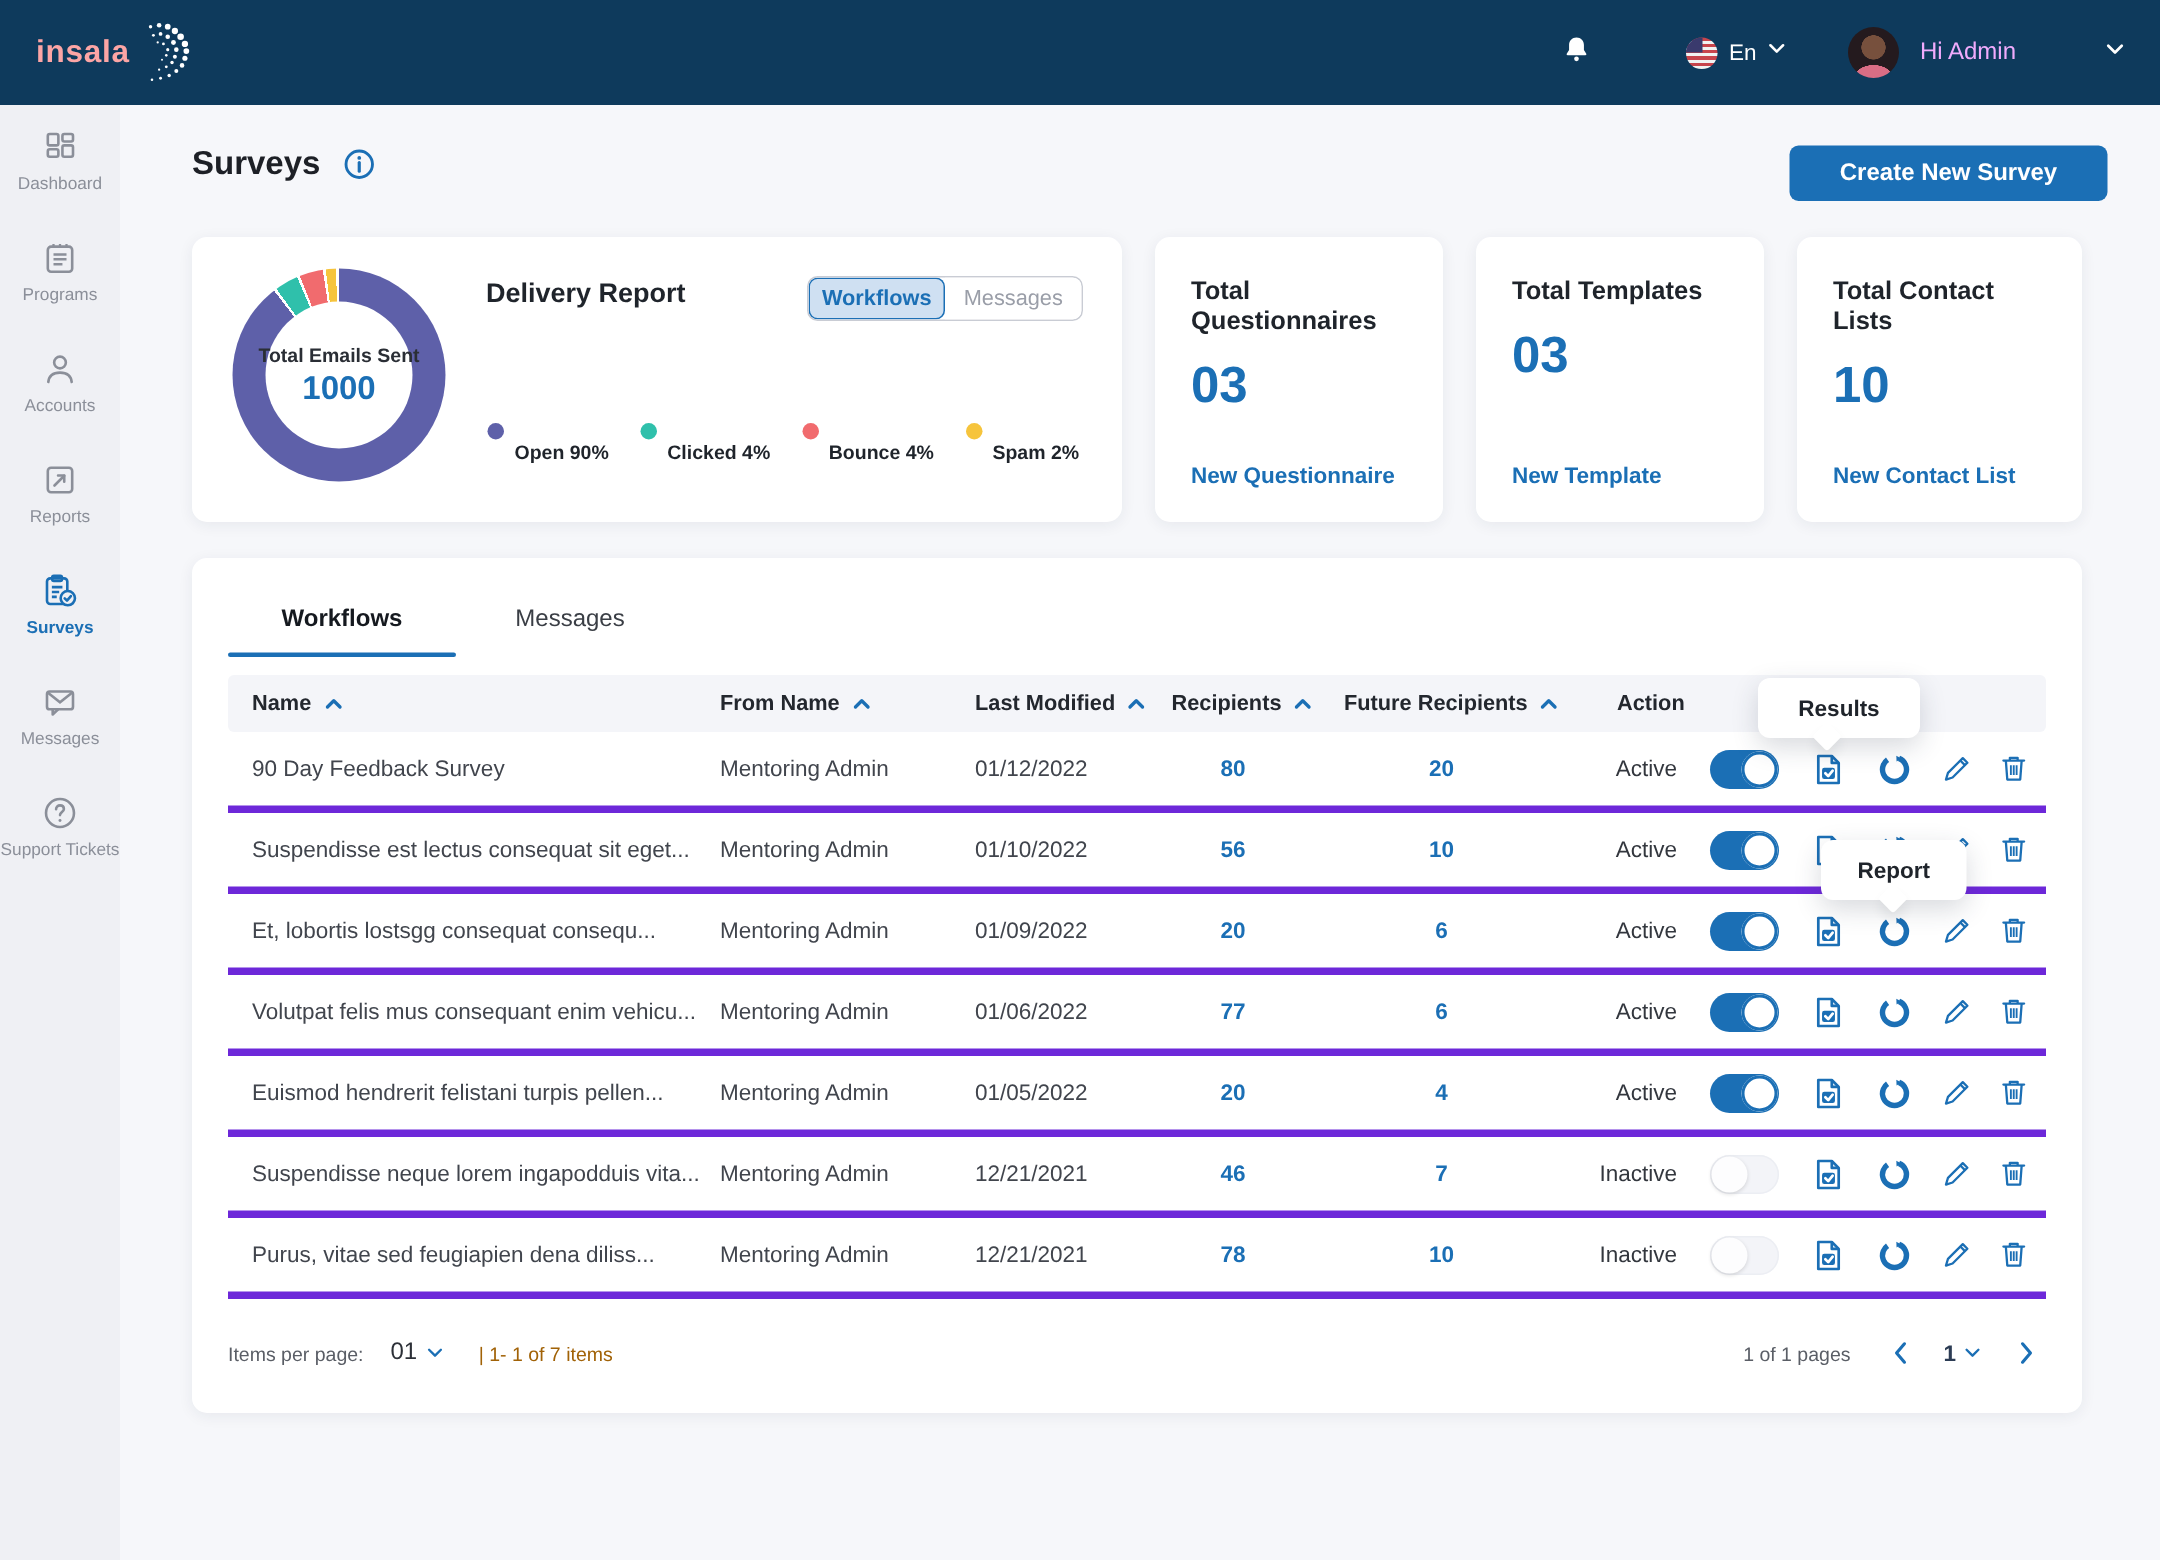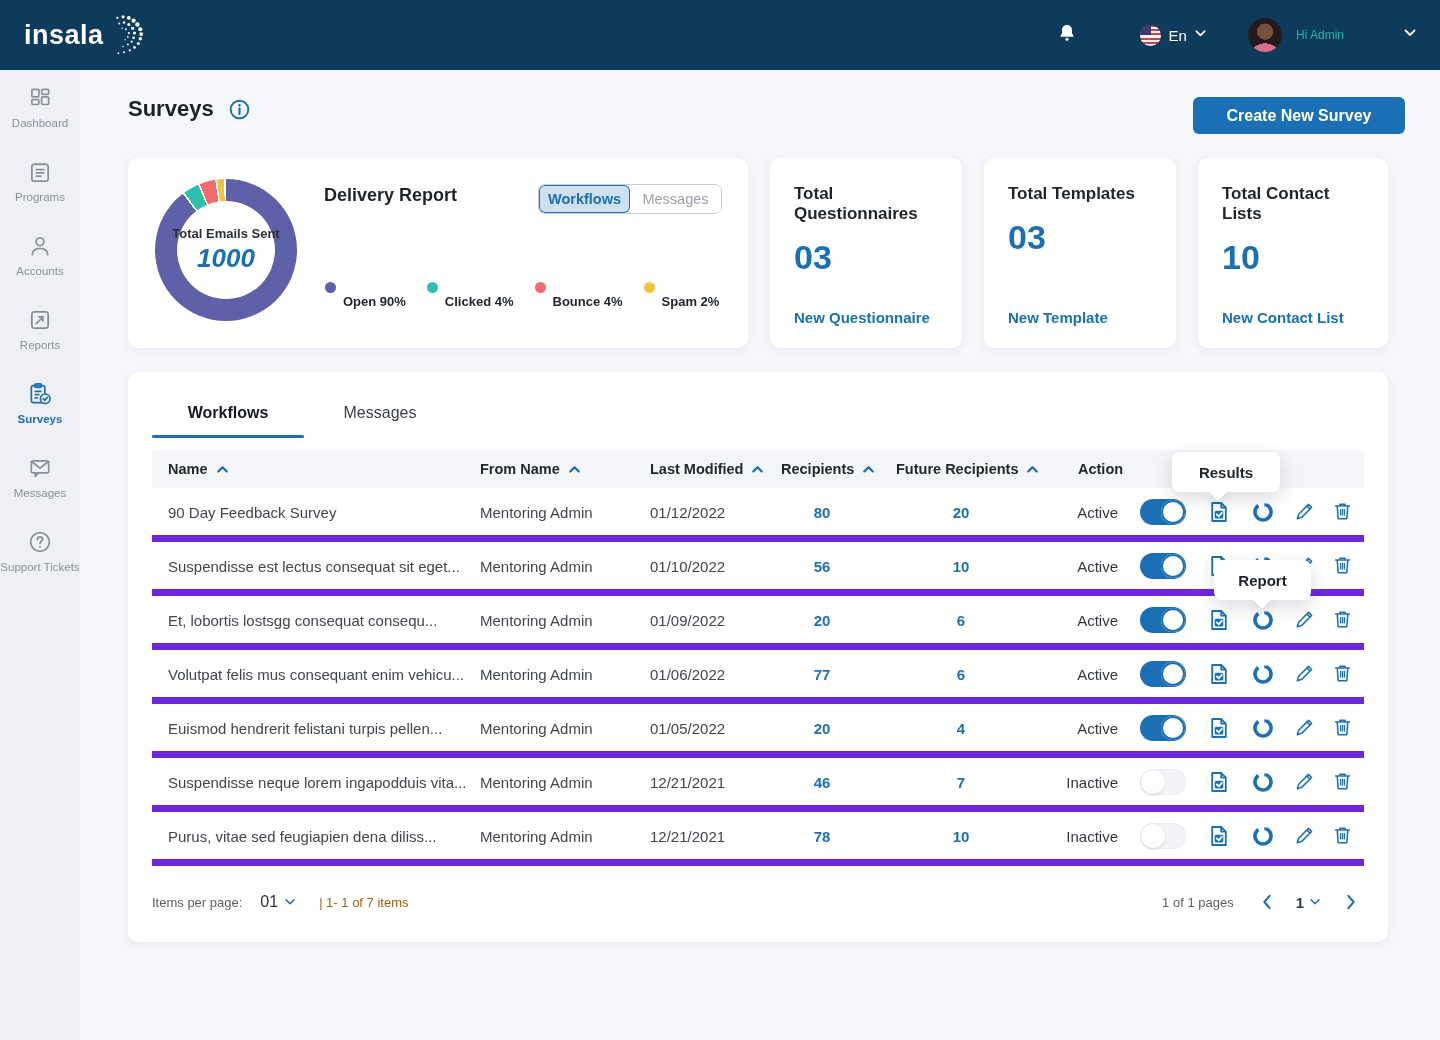--- a/index.html
+++ b/index.html
@@ -3,33 +3,33 @@
 <meta charset="utf-8">
 <style>
   * { margin:0; padding:0; box-sizing:border-box; }
   body { background:#e9eaee; font-family:"Liberation Sans", sans-serif; }
   .canvas { position:relative; width:1440px; height:1040px; background:#f6f7fa; overflow:hidden; }
 
   
   .topbar { position:absolute; left:0; top:0; width:1440px; height:70px; background:#0e3a5c; z-index:30;
             display:flex; align-items:center; }
   .logo { display:flex; align-items:center; margin-left:24px; }
-  .logo-text { color:#ffffff; font-size:27px; font-weight:700; letter-spacing:.5px; }
+  .logo-text { color:#fca5a5; font-size:21px; font-weight:700; letter-spacing:.5px; }
   .topbar-right { position:absolute; right:22px; top:0; height:70px; display:flex; align-items:center; }
   .bell { margin-right:62px; cursor:pointer; }
   .flag { width:21px; height:21px; border-radius:50%; position:relative; overflow:hidden; flex:0 0 auto;
           background:repeating-linear-gradient(180deg,#c8444c 0 2.1px,#f2f2f2 2.1px 4.2px); }
   .flag::after { content:''; position:absolute; left:0; top:0; width:55%; height:48%; background:#3a3a6d; }
   .lang { color:#fff; font-size:15px; margin:0 6px 0 8px; }
   .avatar { width:34px; height:34px; border-radius:50%; margin:0 14px 0 40px; flex:0 0 auto;
             background:
               radial-gradient(ellipse 62% 42% at 50% 100%, #d96d85 0 60%, transparent 61%),
               radial-gradient(circle at 50% 40%, #77503d 0 30%, transparent 31%),
               #241a1e; }
-  .greeting { color:#14b8a6; font-size:12px; margin-right:58px; }
+  .greeting { color:#f0abfc; font-size:16px; margin-right:58px; }
   .chev { display:inline-block; }
 
   
   .sidebar { position:absolute; left:0; top:70px; width:80px; height:970px; background:#eff0f4;
              display:flex; flex-direction:column; align-items:center; padding-top:0; z-index:20; }
   .side-item { width:80px; height:74px; display:flex; flex-direction:column; align-items:center;
                justify-content:center; gap:6px; cursor:pointer; }
   .side-item .lbl { font-size:11.5px; color:#8b8f99; text-align:center; line-height:1.1; }
   .side-item.active .lbl { color:#1b6fb5; font-weight:700; }
 
@@ -42,21 +42,21 @@
 
   .card { position:absolute; background:#fff; border-radius:10px; box-shadow:0 2px 10px rgba(30,40,70,.07); }
 
   
   .delivery { left:128px; top:158px; width:620px; height:190px; }
   .donut { position:absolute; left:27px; top:21px; width:142px; height:142px; border-radius:50%; }
   .donut::after { content:''; position:absolute; inset:22px; background:#fff; border-radius:50%; }
   .donut-center { position:absolute; inset:0; z-index:2; display:flex; flex-direction:column;
                   align-items:center; justify-content:center; gap:2px; }
   .donut-center .dc-label { font-size:13px; font-weight:700; color:#2a2e35; }
-  .donut-center .dc-value { font-size:26px; font-weight:700; color:#1b6fb5;font-style:italic; }
+  .donut-center .dc-value { font-size:22px; font-weight:700; color:#1b6fb5; }
   .delivery-title { position:absolute; left:196px; top:27px; font-size:18px; font-weight:700; color:#1f242b; }
   .seg { position:absolute; right:26px; top:26px; display:flex; border:1px solid #c9ccd4; border-radius:7px;
          overflow:hidden; height:30px; }
   .seg button { width:91px; border:none; background:#fff; color:#9a9ea8; font-size:14.5px; cursor:pointer;
                 font-family:"Liberation Sans",sans-serif; }
   .seg button.active { background:#cfe0f2; color:#1b6fb5; font-weight:700; box-shadow:inset 0 0 0 1px #1b6fb5; border-radius:6px; }
   .legend { position:absolute; left:197px; top:108px; display:flex; gap:21px; align-items:center; }
   .legend-item { display:flex; align-items:center; gap:7px; }
   .legend-dot { width:11px; height:11px; border-radius:50%; }
   .legend-label { font-size:13px; color:#1f242b; font-weight:600;margin-top:28px; }
@@ -77,21 +77,21 @@
   .tab.active { font-weight:700; color:#15191f; }
   .tab.active::after { content:''; position:absolute; left:0; right:0; bottom:0; height:3px; background:#1b6fb5;
                        border-radius:2px; }
   .thead { position:absolute; left:24px; top:78px; width:1212px; height:38px; background:#f4f5f9;
            border-radius:4px; }
   .th { position:absolute; top:0; height:38px; display:flex; align-items:center; gap:8px; font-size:14.5px;
         font-weight:700; color:#23272e; cursor:pointer; }
   .th.c-name{left:16px} .th.c-from{left:328px} .th.c-mod{left:498px} .th.c-rec{left:629px}
   .th.c-fut{left:744px} .th.c-act{left:926px; cursor:default}
   .tbody { position:absolute; left:24px; top:116px; width:1212px; }
-  .trow { position:relative; height:54px; border-bottom:7px solid #6d28d9; }
+  .trow { position:relative; height:54px; border-bottom:5px solid #6d28d9; }
   .td { position:absolute; top:50%; transform:translateY(-50%); font-size:15px; color:#41454d; white-space:nowrap; }
   .td.f-name{left:16px} .td.f-from{left:328px} .td.f-mod{left:498px}
   .td.f-rec{left:630px; width:80px; text-align:center; color:#1b6fb5; font-weight:600; cursor:pointer;}
   .td.f-fut{left:769px; width:80px; text-align:center; color:#1b6fb5; font-weight:600; cursor:pointer;}
   .td.f-status{left:866px; width:100px; text-align:right; color:#33373e;}
   .toggle { position:absolute; left:988px; top:50%; transform:translateY(-50%); width:46px; height:26px;
             border-radius:13px; cursor:pointer; }
   .toggle.on { background:#1b6fb5; }
   .toggle.on::after { content:''; position:absolute; right:1px; top:1px; width:24px; height:24px; background:#fff;
                       border-radius:50%; box-shadow:inset 0 0 0 2px #1b6fb5; }

